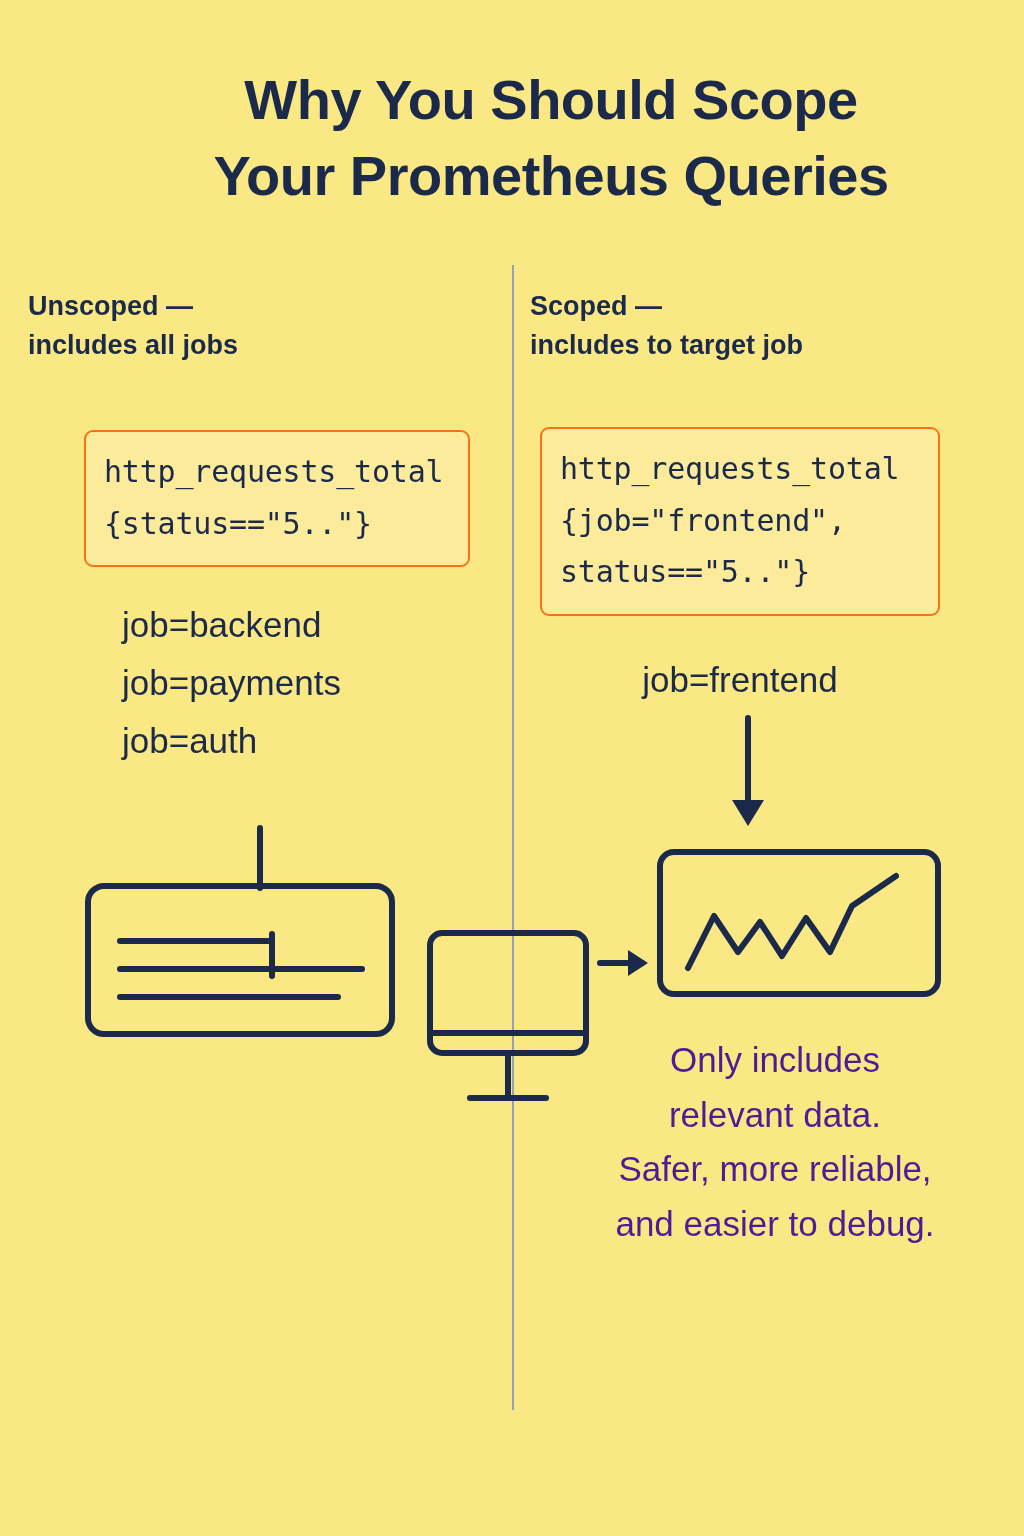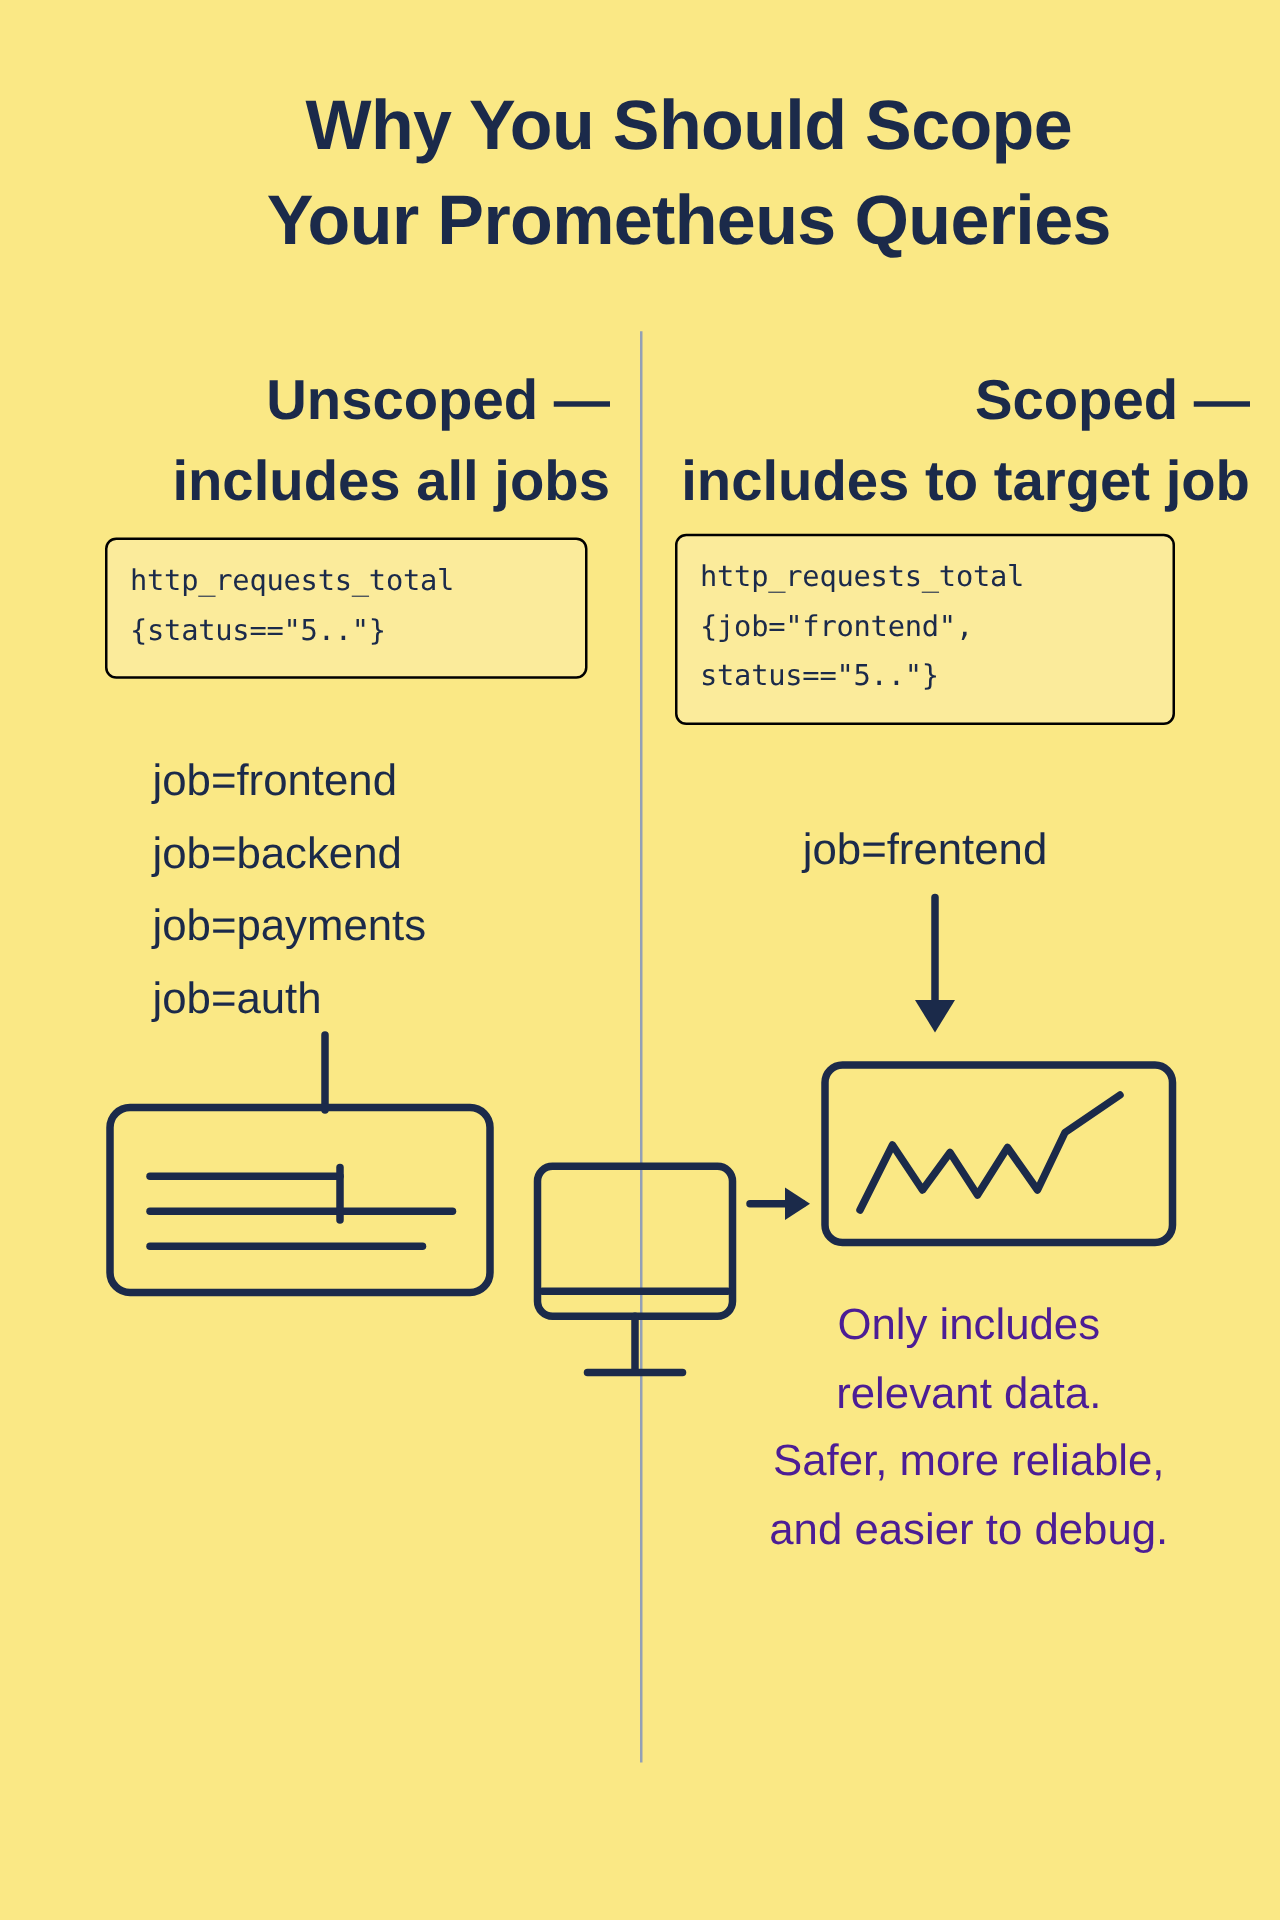--- a/index.html
+++ b/index.html
@@ -43,39 +43,39 @@
     left: 512px;
     top: 265px;
     width: 2px;
     height: 1145px;
     background: #93a0b5;
   }
 
   
   .col-head {
     position: absolute;
-    font-size: 45px;
+    font-size: 27px;
     font-weight: bold;
     line-height: 1.45;
-    text-align: right;
+    text-align: left;
     white-space: pre-line;
     color: #1b2a4a;
   }
   .col-head.left  { left: 28px;  top: 287px; width: 460px; }
   .col-head.right { left: 530px; top: 287px; width: 470px; }
 
   
   .code {
     position: absolute;
     box-sizing: border-box;
-    border: 2px solid #000000;
+    border: 2px solid #f97316;
     border-radius: 9px;
     background: #FBEB9B;
     font-family: "DejaVu Sans Mono", monospace;
-    font-size: 23px;
+    font-size: 30px;
     line-height: 1.72;
     color: #1b2a4a;
     padding: 14px 18px 16px 18px;
     white-space: pre-line;
     letter-spacing: -0.2px;
   }
   .code.left  { left: 84px;  top: 430px; width: 386px; }
   .code.right { left: 540px; top: 427px; width: 400px; }
 
   
@@ -131,21 +131,20 @@
 Your Prometheus Queries</div>
 
   <div class="divider"></div>
 
   <div class="col-head left">Unscoped —
 includes all jobs</div>
   <div class="code left">http_requests_total
 {status=="5.."}</div>
 
   <div class="joblist">
-    <div>job=frontend</div>
     <div>job=backend</div>
     <div>job=payments</div>
     <div>job=auth</div>
   </div>
 
   <div class="col-head right">Scoped —
 includes to target job</div>
   <div class="code right">http_requests_total
 {job="frontend",
 status=="5.."}</div>

